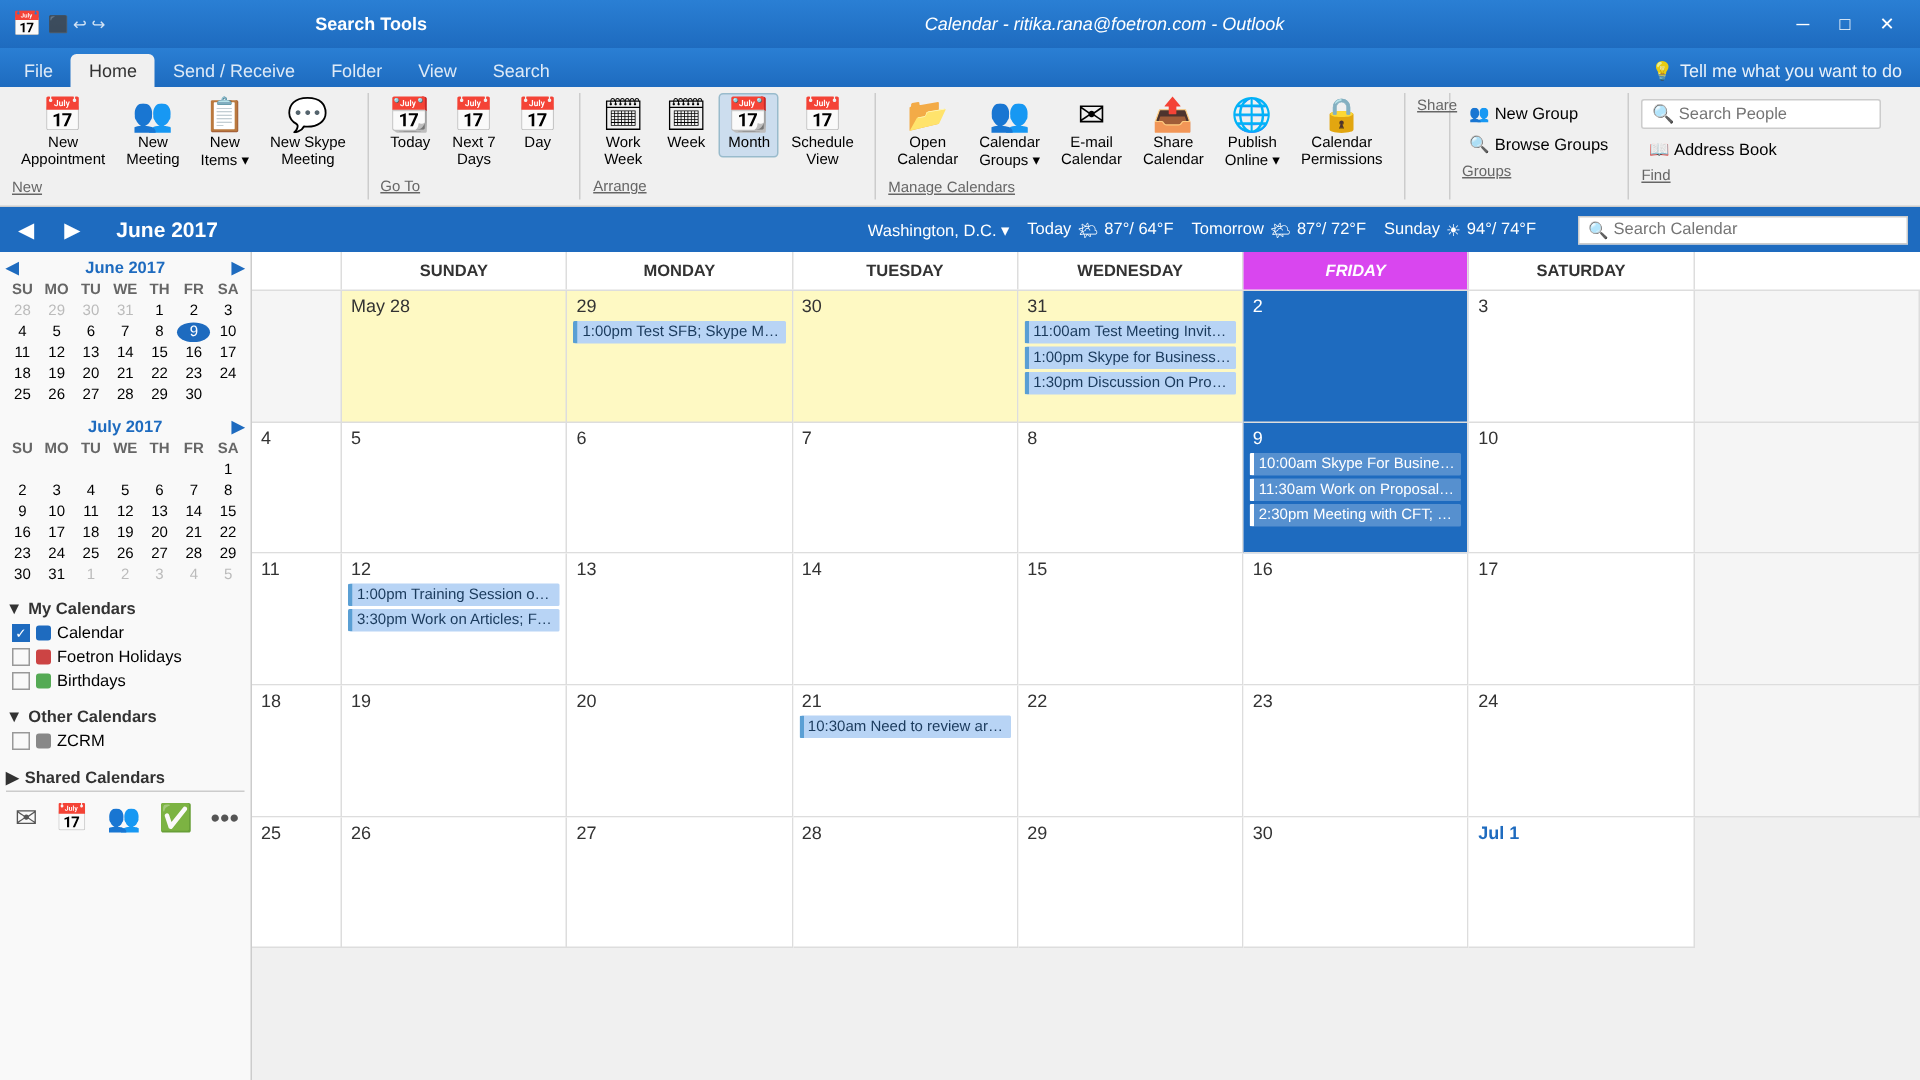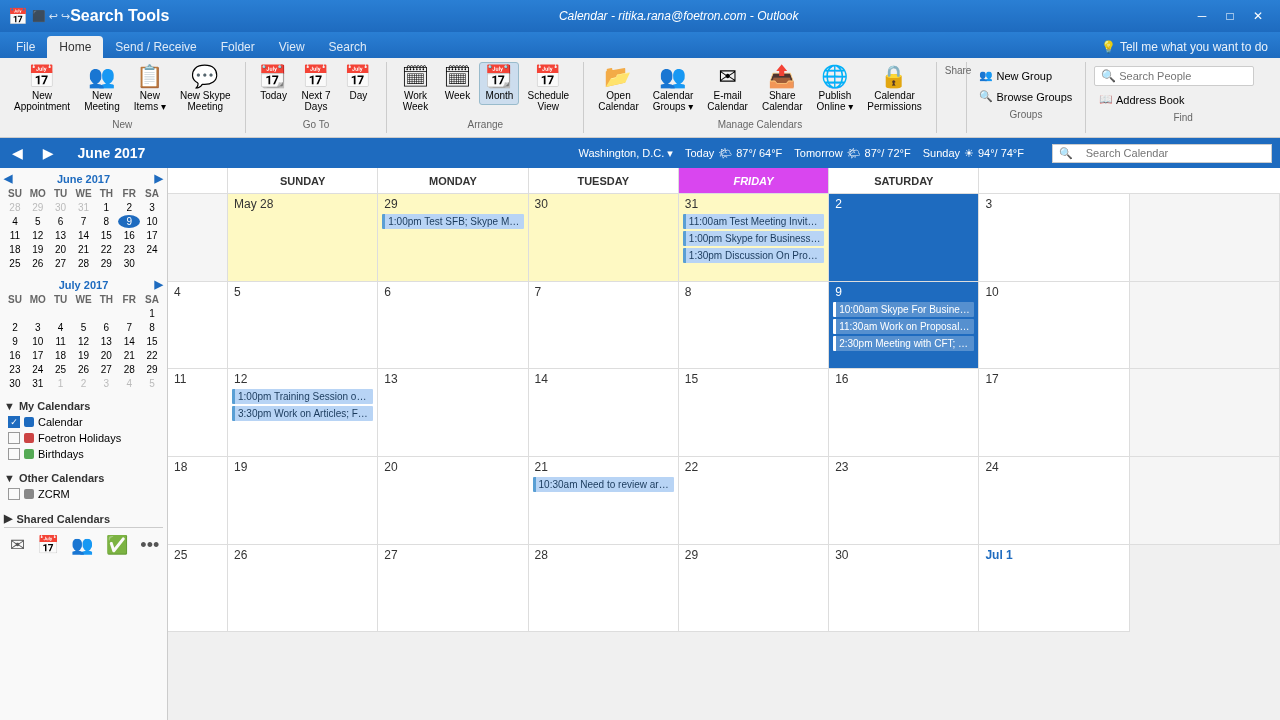--- a/index.html
+++ b/index.html
@@ -49,24 +49,23 @@
     .ribbon-group {
       display: flex;
       align-items: flex-start;
       padding: 0 8px;
       border-right: 1px solid #ccc;
     }
     .ribbon-group:last-child { border-right: none; }
     .ribbon-group-label {
       font-size: 10px;
       color: #666;
-      text-align: center;
       position: absolute;
       bottom: 2px;
-      left: 0; right: 0;
+      left: 0; right: 0; text-decoration: underline;
     }
     .ribbon-group-wrapper {
       position: relative;
       display: flex;
       flex-direction: column;
       align-items: stretch;
       padding-bottom: 16px;
       min-width: 0;
     }
     .ribbon-group-items {
@@ -293,21 +292,21 @@
       width: 220px;
     }
     #cal-search input { border: none; outline: none; font-size: 11px; width: 100%; }
   </style>
 </head>
 <body>
 
 <div id="title-bar">
   <span style="font-size:16px;">📅</span>
   <span id="quick-access" style="margin-left:4px; font-size:11px; color:rgba(255,255,255,0.8);">⬛ ↩ ↪</span>
-  <span style="font-size:16px; font-weight:600;">Search Tools</span>
+  <span style="margin-left:140px; font-size:12px; font-weight:600;">Search Tools</span>
   <span style="flex:1; text-align:center; font-size:12px;font-style:italic;">Calendar - ritika.rana@foetron.com - Outlook</span>
   <div style="display:flex; gap:0;">
     <button class="win-btn">─</button>
     <button class="win-btn">□</button>
     <button class="win-btn close">✕</button>
   </div>
 </div>
 
 <div id="ribbon-tabs">
   <div class="ribbon-tab">File</div>
@@ -478,21 +477,21 @@
     <span>🌤</span>
     <span>87°/ 72°F</span>
   </div>
   <div class="weather-item">
     <span>Sunday</span>
     <span>☀</span>
     <span>94°/ 74°F</span>
   </div>
   <div id="cal-search" style="margin-left:16px;">
     <span>🔍</span>
-    <input type="text" placeholder="Search Calendar" style="border: none; outline: none; font-size: 11px; width: 100%; margin-left: 13px;">
+    <input type="text" placeholder="Search Calendar" style="border: none; outline: none; font-size: 11px; width: 100%; margin-left: 3px;">
   </div>
 </div>
 
 <div id="main-area" style="height: calc(720px - 32px - 26px - 80px - 30px); display:flex;">
 
   <div id="sidebar">
 
     <div class="mini-cal">
       <div class="mini-cal-header">
         <span>◀</span>
@@ -654,20 +653,21 @@
     </div>
   </div>
 
   <div id="calendar-main">
 
     <div id="day-headers">
       <div class="day-header-cell"></div>
       <div class="day-header-cell">SUNDAY</div>
       <div class="day-header-cell">MONDAY</div>
       <div class="day-header-cell">TUESDAY</div>
+      <div class="day-header-cell">WEDNESDAY</div>
       <div class="day-header-cell friday">FRIDAY</div>
       <div class="day-header-cell">SATURDAY</div>
     </div>
 
     <div id="cal-grid">
         <div class="week-num-cell"></div>
         <div class="cal-cell other-month">
           <div class="cal-day-num">May 28</div>
         </div>
         <div class="cal-cell other-month">

